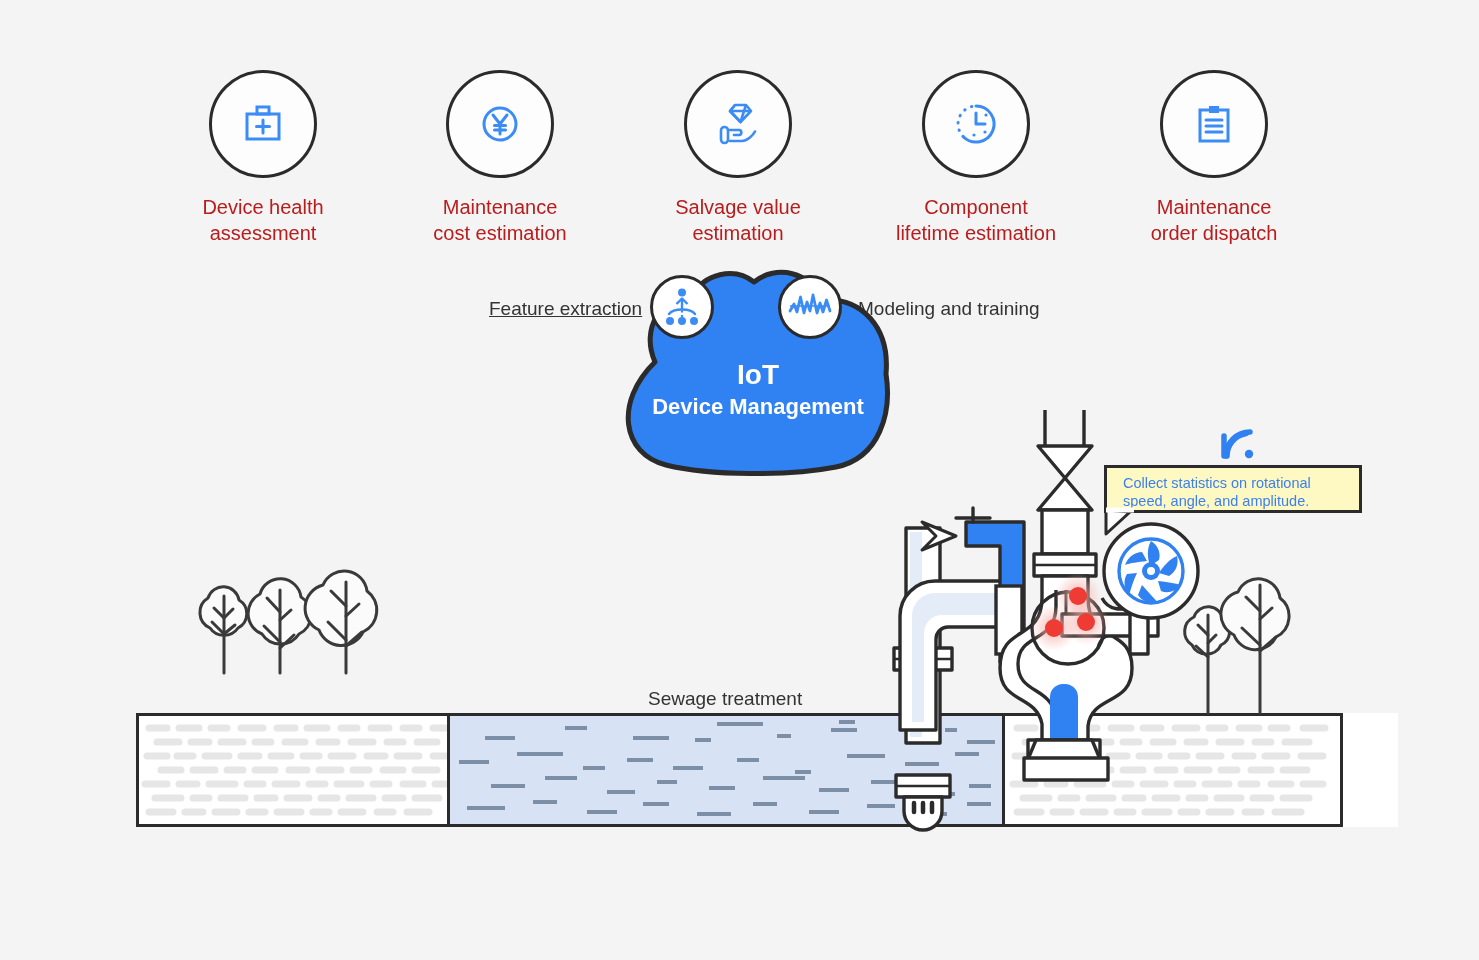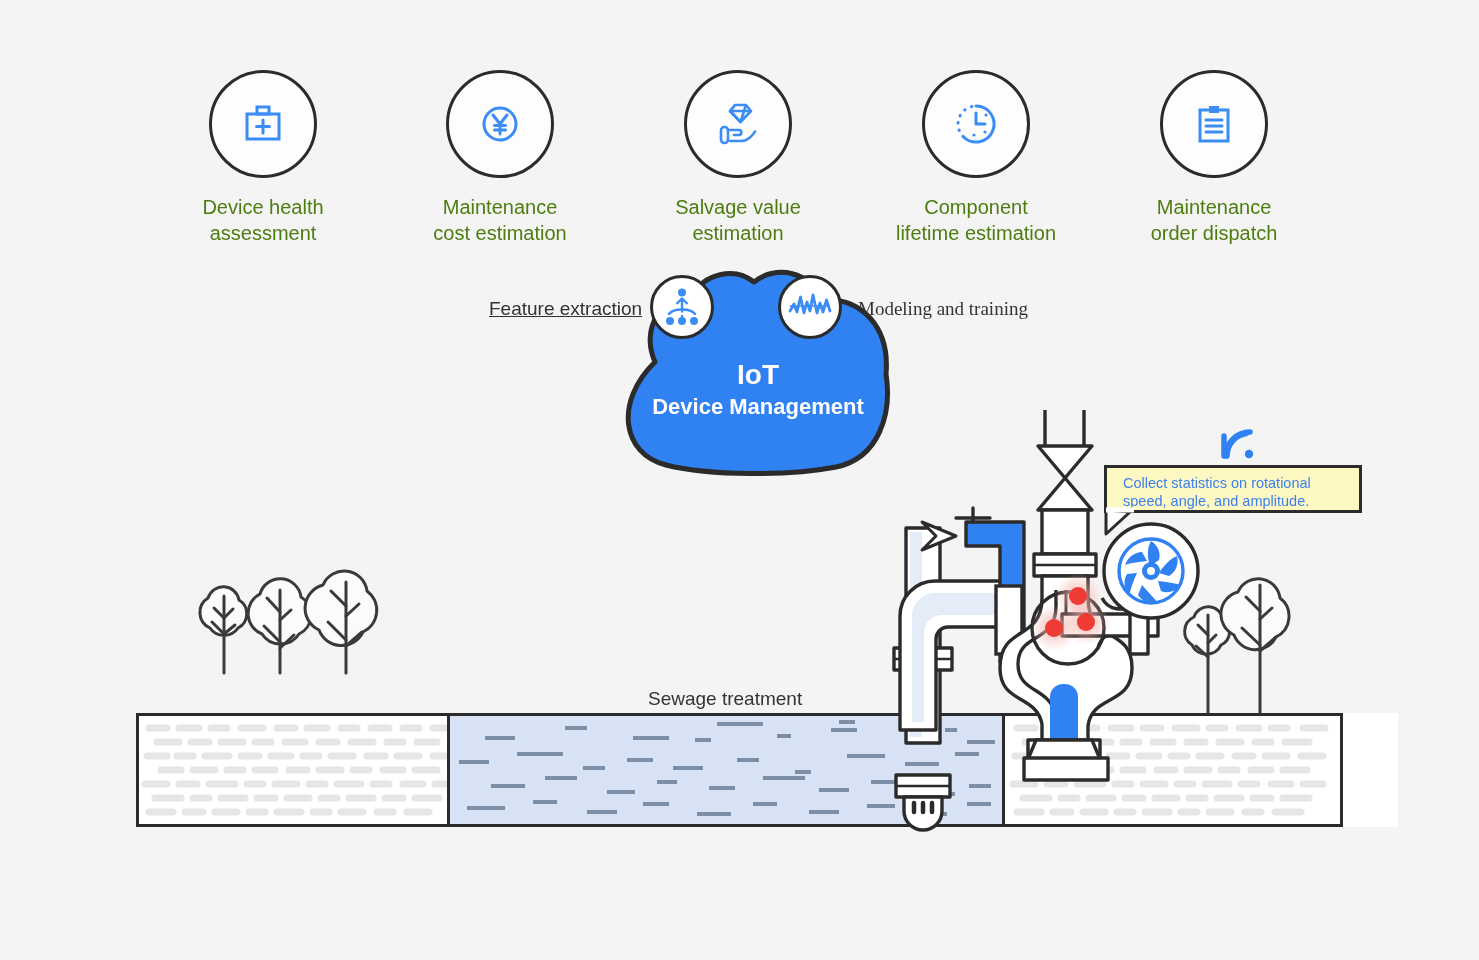--- a/index.html
+++ b/index.html
@@ -16,21 +16,21 @@
   .icon-col{position:absolute;width:180px;text-align:center;}
   .icon-circle{
     width:108px;height:108px;border-radius:50%;
     border:3px solid #2b2b2b;background:#fdfdfd;
     margin:0 auto;
     display:flex;align-items:center;justify-content:center;
     box-sizing:border-box;
   }
   .icon-label{
     margin-top:16px;
-    font-size:20px;line-height:26px;color:#4d7c0f;
+    font-size:20px;line-height:26px;color:#b91c1c;
     white-space:pre-line;
   }
 
   
   #cloud-group{position:absolute;left:600px;top:262px;width:320px;height:230px;}
   .cloud-text{
     position:absolute;left:8px;top:96px;width:300px;text-align:center;
     color:#fff;font-weight:bold;pointer-events:none;
   }
   .cloud-text .l1{font-size:28px;line-height:34px;}
@@ -139,21 +139,21 @@
         <rect x="9" y="9" width="28" height="31" fill="none" stroke="#3b8cf5" stroke-width="3"></rect>
         <rect x="18" y="5" width="10" height="7" fill="#3b8cf5"></rect>
         <path d="M15 19h16M15 25h16M15 31h16" stroke="#3b8cf5" stroke-width="3" stroke-linecap="round"></path>
       </svg>
     </div>
     <div class="icon-label">Maintenance
 order dispatch</div>
   </div>
 
   <div class="side-label" style="left:489px;top:298px;text-decoration:underline;">Feature extraction</div>
-  <div class="side-label" style="left:858px;top:298px;font-family:Liberation Serif, serif;">Modeling and training</div>
+  <div class="side-label" style="left:858px;top:298px;">Modeling and training</div>
 
   <div id="cloud-group">
     <svg width="300" height="230" viewBox="0 0 300 230">
       <path d="M55 100 C40 66 62 34 92 34 C104 12 134 4 154 20 C176 2 212 10 220 38
                C262 34 290 66 286 112 C292 150 280 196 236 205 C190 214 110 214 66 203
                C22 192 14 140 55 100 Z" fill="#3081f2" stroke="#2b2b2b" stroke-width="5" stroke-linejoin="round"></path>
     </svg>
     <div class="cloud-text">
       <div class="l1">IoT</div>
       <div class="l2">Device Management</div>

